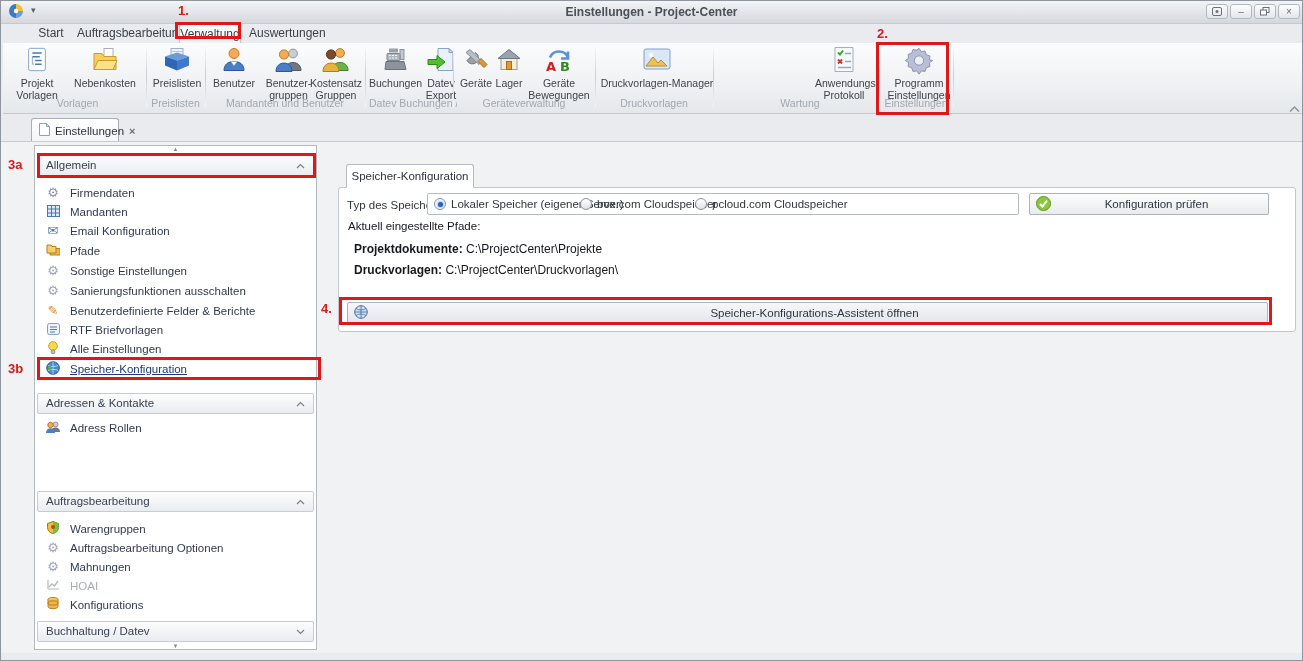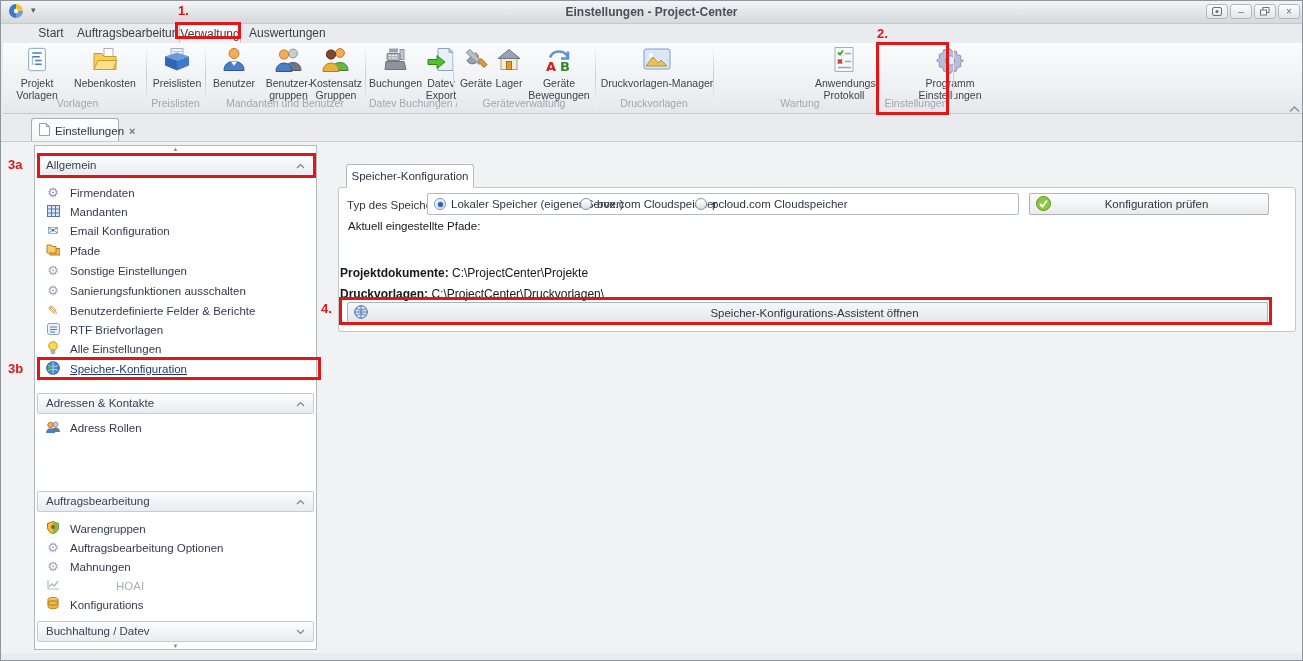--- a/index.html
+++ b/index.html
@@ -28,38 +28,38 @@
   
   .mainbg{position:absolute;left:0;top:140px;width:1303px;height:512px;background:#f0f2f4;border-top:1px solid #c8ccd1;box-sizing:border-box;}
   
   .sbar{position:absolute;left:33px;top:144px;width:283px;height:505px;background:#fff;border:1px solid #b3b8bf;box-sizing:border-box;}
   .sscroll{position:absolute;left:0;width:283px;text-align:center;font-size:6px;color:#858b93;}
   .shead{position:absolute;left:36px;width:277px;height:21px;background:linear-gradient(#fcfdfe,#e9ecf0);border:1px solid #c7cad0;border-radius:2px;box-sizing:border-box;font-size:11.5px;color:#3a4152;line-height:19px;padding:0 8px;display:flex;align-items:center;}
   .shead .chev{margin-left:auto;}
   .sitem{position:absolute;left:44px;width:262px;height:18px;font-size:11.5px;color:#323a4e;display:flex;align-items:center;gap:9px;}
   .sitem .sic{width:16px;text-align:center;flex:0 0 16px;line-height:14px;}
   .sitem.sel .slb{color:#1f3a78;text-decoration:underline;}
-  .sitem.dis .slb{color:#a8adb5;margin-left:46px;}
+  .sitem.dis .slb{color:#a8adb5;}
   .gi{font-size:13px;color:#a0a6bc;}
   .gi.dark{color:#8e94c2;}
   
   .ptab{position:absolute;left:345px;top:163px;width:128px;height:24px;background:#fff;border:1px solid #b6bac1;border-bottom:1px solid #fff;border-radius:3px 3px 0 0;font-size:11.5px;color:#2f3440;text-align:center;line-height:22px;z-index:2;box-sizing:border-box;}
   .gbox{position:absolute;left:337px;top:186px;width:958px;height:145px;background:#fff;border:1px solid #c3c7cd;border-radius:3px;box-sizing:border-box;}
   .tds{position:absolute;left:8px;top:6px;height:22px;line-height:22px;font-size:11.5px;color:#2f3540;}
   .rfield{position:absolute;left:88px;top:5px;width:592px;height:22px;border:1px solid #b6bbc2;border-radius:2px;background:#fff;box-sizing:border-box;}
   .ropt{position:absolute;top:0;height:20px;display:flex;align-items:center;gap:5px;font-size:11.5px;color:#2f3540;white-space:nowrap;}
   .rc{width:12px;height:12px;border-radius:50%;border:1px solid #8a9099;background:linear-gradient(#fff,#dfe3e8);box-sizing:border-box;display:inline-block;position:relative;}
   .rc.sel{background:#fff;border-color:#6f93bf;}
   .rc.sel::after{content:"";position:absolute;left:2.5px;top:2.5px;width:5px;height:5px;border-radius:50%;background:#2f62b5;box-shadow:0 0 2px 1px #9cc0e8;}
   .btn{background:linear-gradient(#fcfdfd,#e9ebee);border:1px solid #aeb3ba;border-radius:2px;box-sizing:border-box;display:flex;align-items:center;font-size:11.5px;color:#2f3540;}
   .btn .blb{flex:1;text-align:center;}
   .checkbtn{position:absolute;left:690px;top:5px;width:240px;height:22px;padding:0 6px;}
   .abtn{position:absolute;left:8px;top:114px;width:921px;height:21px;padding:0 6px;background:linear-gradient(#f6f7f9,#e4e7eb);}
   .phead{position:absolute;left:9px;top:32px;font-size:11.5px;color:#15181d;}
-  .pathrow{position:absolute;left:1px;font-size:12px;color:#15181d;margin-top:24px;}
+  .pathrow{position:absolute;left:15px;font-size:12px;color:#15181d;}
   .pathrow b{font-weight:bold;}
   
   .ann{position:absolute;border:3px solid #e01717;z-index:9;pointer-events:none;box-sizing:border-box;}
   .anlbl{position:absolute;color:#e01717;font-weight:bold;font-size:13px;z-index:9;pointer-events:none;}
 </style>
 </head>
 <body>
 
 <div class="win">
 
@@ -209,21 +209,21 @@
     <div class="rbtn" style="left:812px;width:58px">
       <span class="ric"><svg width="26" height="27" viewBox="0 0 26 26">
             <path d="M4 1h18v24H4z" fill="#f6f9fc" stroke="#9fb0c4"></path>
             <path d="M7 6l2 2 3-4" stroke="#3ba81e" stroke-width="2" fill="none"></path>
             <path d="M7 13l4 4M11 13l-4 4" stroke="#d03a2e" stroke-width="2"></path>
             <path d="M14 7h6M14 15h6M7 21h13" stroke="#9aa6b5" stroke-width="1.4"></path>
           </svg></span>
       <span class="rlb"><span>Anwendungs</span><br><span>Protokoll</span></span>
     </div>
 
-    <div class="rbtn" style="left:909px;width:76px">
+    <div class="rbtn" style="left:878px;width:76px">
       <span class="ric"><svg width="28" height="29" viewBox="0 0 30 30">
             <path d="M15 2l2.4 3.4 4.1-.5 1.3 3.9 3.9 1.3-.5 4.1L29.6 15l-3.4 2.4.5 4.1-3.9 1.3-1.3 3.9-4.1-.5L15 29.6l-2.4-3.4-4.1.5-1.3-3.9-3.9-1.3.5-4.1L.4 15l3.4-2.4-.5-4.1 3.9-1.3 1.3-3.9 4.1.5z" fill="#b9bed6" stroke="#8a90ad"></path>
             <circle cx="15" cy="15" r="5" fill="#eceef5" stroke="#8a90ad"></circle>
           </svg></span>
       <span class="rlb"><span>Programm</span><br><span>Einstellungen</span></span>
     </div>
 
     <div class="gsep" style="left:143px"></div>
     <div class="gsep" style="left:202px"></div>
     <div class="gsep" style="left:362px"></div>

